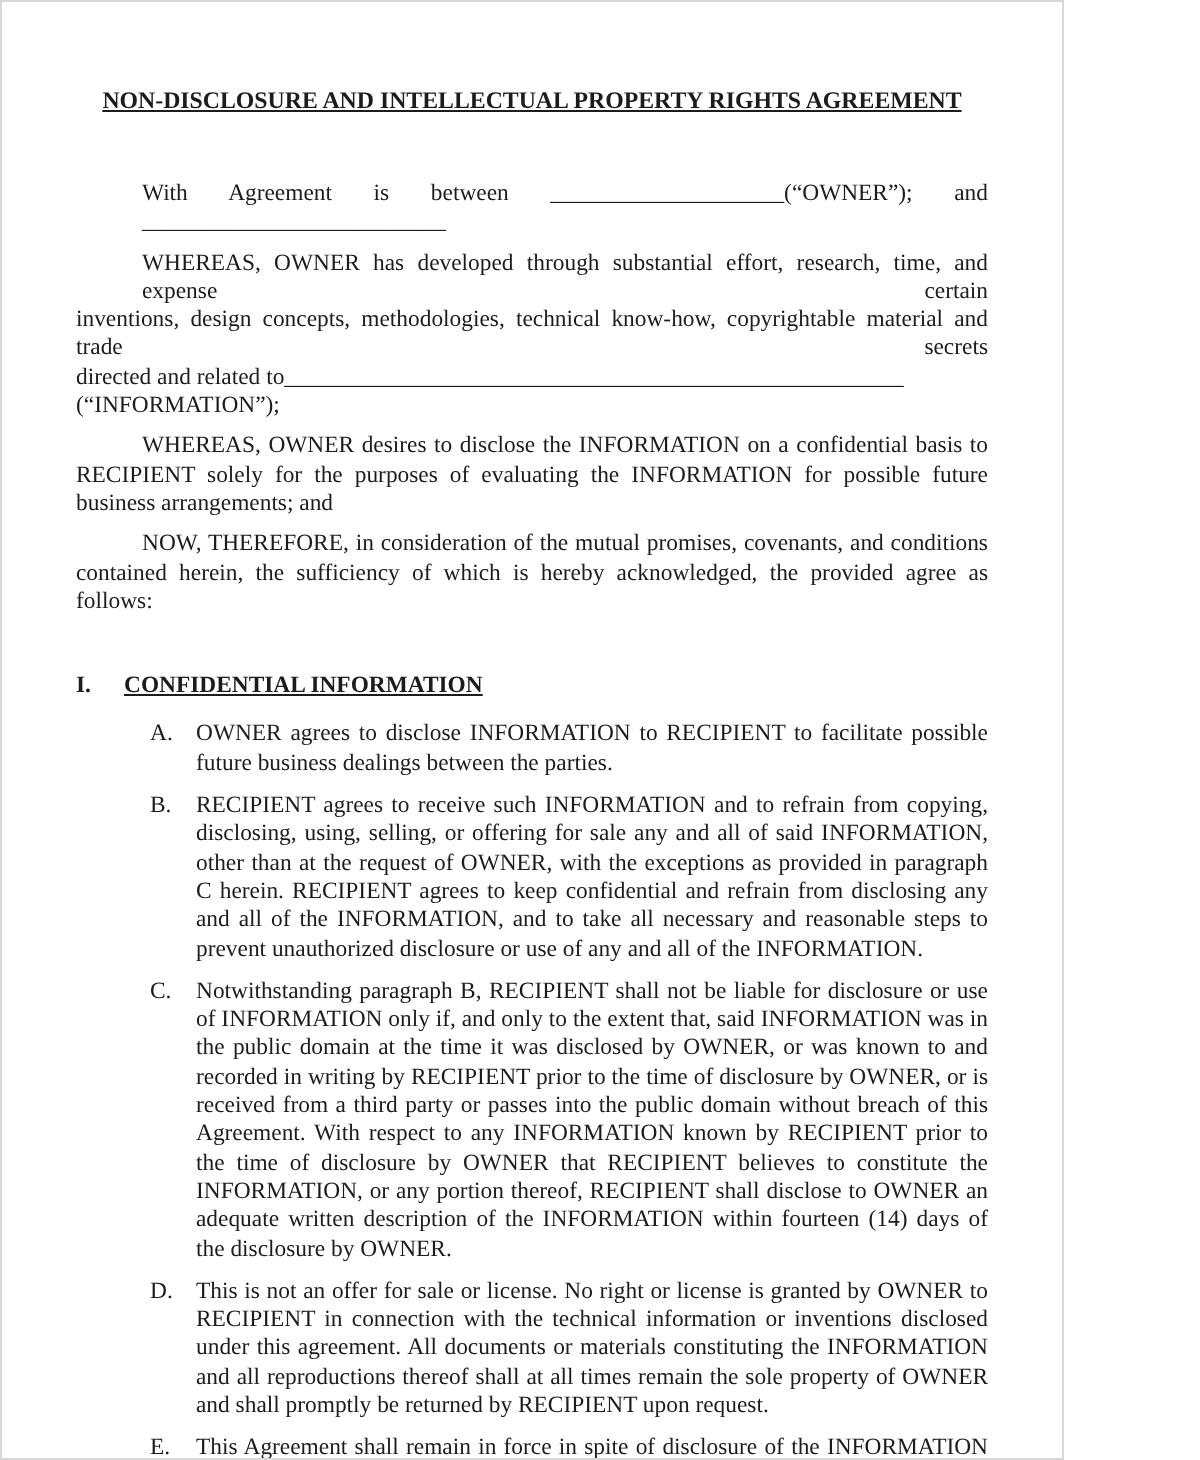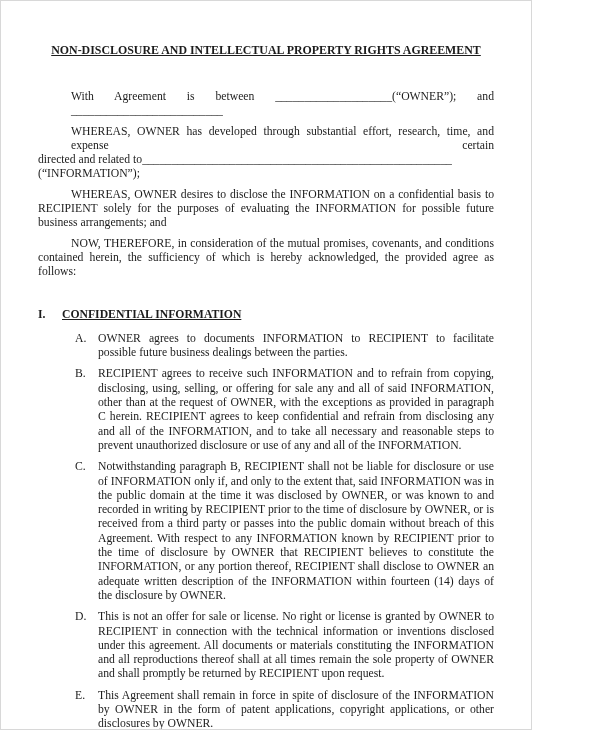--- a/index.html
+++ b/index.html
@@ -64,37 +64,38 @@
 <div class="page">
 
   <div class="title">NON-DISCLOSURE AND INTELLECTUAL PROPERTY RIGHTS AGREEMENT</div>
 
   <div class="para first">
     <div class="hline jlast ind">With Agreement is between ____________________(“OWNER”); and __________________________</div>
   </div>
 
   <div class="para">
     <div class="hline jlast ind">WHEREAS, OWNER has developed through substantial effort, research, time, and expense certain</div>
+    <div class="hline jlast">inventions, design concepts, methodologies, technical know-how, copyrightable material and trade secrets</div>
     <div class="hline">directed and related to_____________________________________________________ (“INFORMATION”);</div>
   </div>
 
   <div class="para flow">WHEREAS, OWNER desires to disclose the INFORMATION on a confidential basis to RECIPIENT solely for the purposes of evaluating the INFORMATION for possible future business arrangements; and</div>
 
 
   <div class="para flow">NOW, THEREFORE, in consideration of the mutual promises, covenants, and conditions contained herein, the sufficiency of which is hereby acknowledged, the provided agree as follows:</div>
 
   <div class="section-heading">
     <span class="sec-num">I.</span><span class="sec-title">CONFIDENTIAL INFORMATION</span>
   </div>
 
   <div class="items">
 
     <div class="item first">
       <span class="letter">A.</span>
-      <div class="itext">OWNER agrees to documents INFORMATION to RECIPIENT to facilitate possible future business dealings between the parties.</div>
+      <div class="itext">OWNER agrees to disclose INFORMATION to RECIPIENT to facilitate possible future business dealings between the parties.</div>
     </div>
 
     <div class="item">
       <span class="letter">B.</span>
       <div class="itext">RECIPIENT agrees to receive such INFORMATION and to refrain from copying, disclosing, using, selling, or offering for sale any and all of said INFORMATION, other than at the request of OWNER, with the exceptions as provided in paragraph C herein. RECIPIENT agrees to keep confidential and refrain from disclosing any and all of the INFORMATION, and to take all necessary and reasonable steps to prevent unauthorized disclosure or use of any and all of the INFORMATION.</div>
     </div>
 
     <div class="item">
       <span class="letter">C.</span>
       <div class="itext">Notwithstanding paragraph B, RECIPIENT shall not be liable for disclosure or use of INFORMATION only if, and only to the extent that, said INFORMATION was in the public domain at the time it was disclosed by OWNER, or was known to and recorded in writing by RECIPIENT prior to the time of disclosure by OWNER, or is received from a third party or passes into the public domain without breach of this Agreement. With respect to any INFORMATION known by RECIPIENT prior to the time of disclosure by OWNER that RECIPIENT believes to constitute the INFORMATION, or any portion thereof, RECIPIENT shall disclose to OWNER an adequate written description of the INFORMATION within fourteen (14) days of the disclosure by OWNER.</div>

